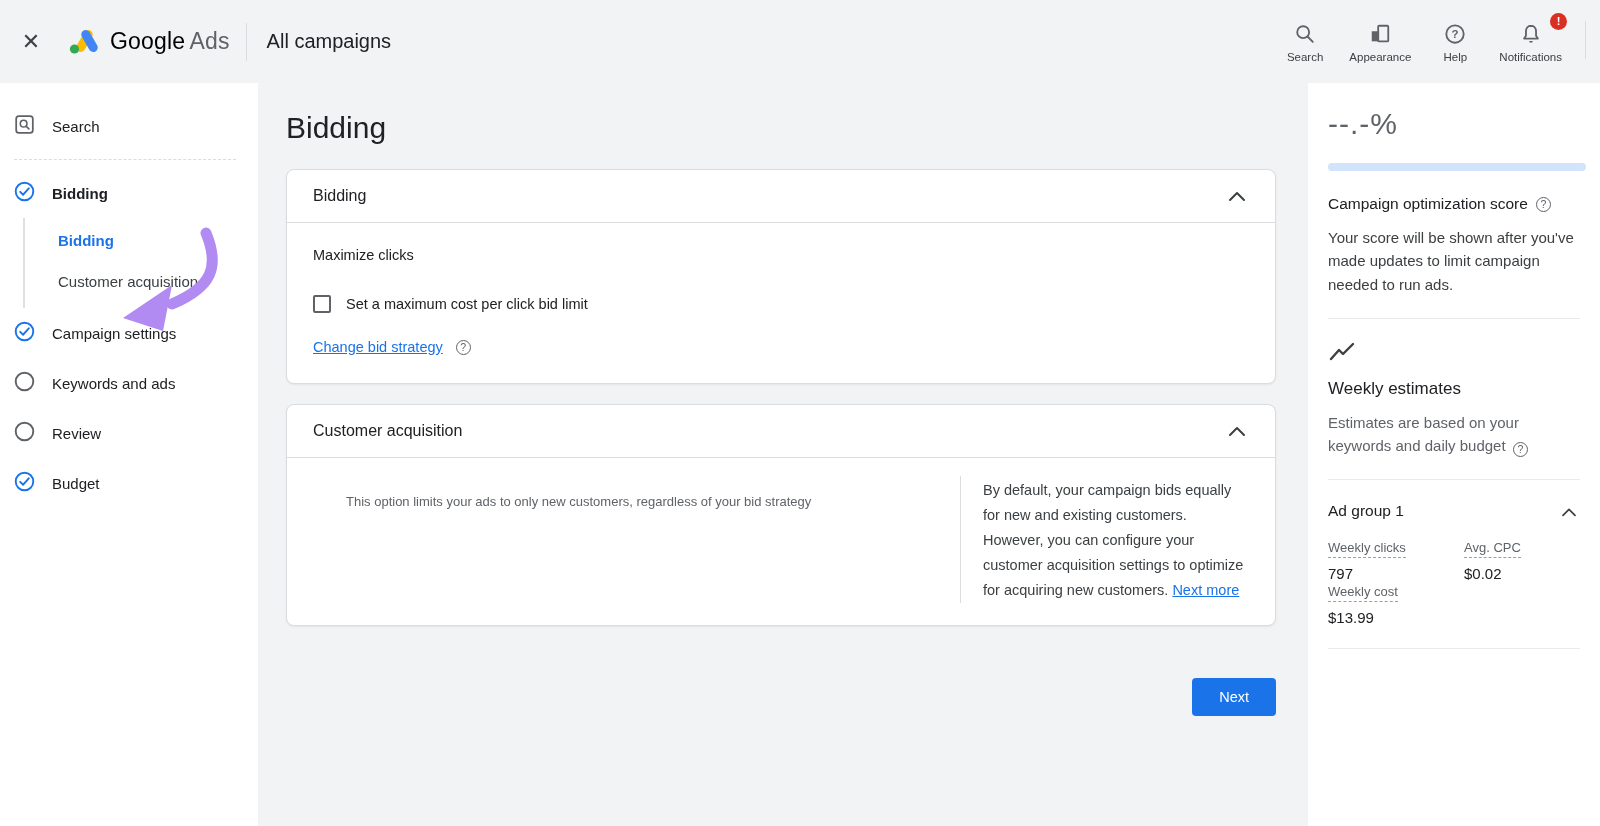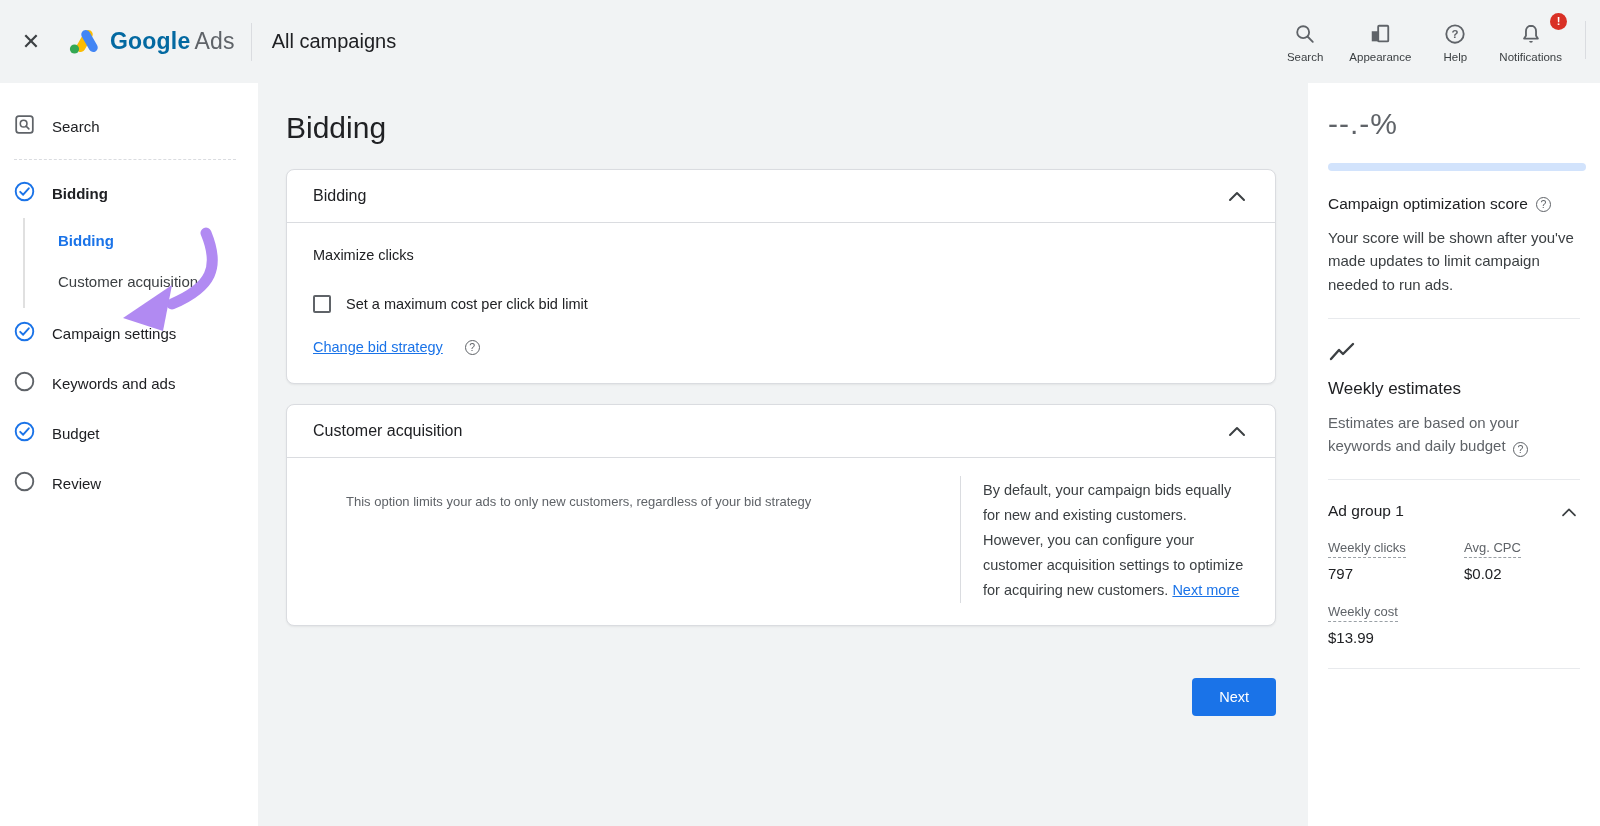--- a/index.html
+++ b/index.html
@@ -13,21 +13,21 @@
   .header {
     height: 83px; display: flex; align-items: center;
     padding: 0 14px 0 12px; background: #f1f3f4;
   }
   .close-btn {
     width: 38px; height: 38px; display:flex; align-items:center; justify-content:center;
     font-size: 22px; color:#3c4043; cursor: pointer; border-radius:50%;
   }
   .logo-wrap { display:flex; align-items:center; gap:10px; margin-left:18px; }
   .brand { font-size: 23px; color:#5f6368; letter-spacing:.2px; }
-  .brand .g { font-weight: 700; color:#0369a1; }
+  .brand .g { font-weight: 400; color:#000000; }
   .brand .a { font-weight: 400; color:#5f6368; margin-left:4px; }
   .vdiv { width:1px; height:38px; background:#dadce0; margin:0 20px 0 16px; }
   .campaign-title { font-size: 20px; color:#202124; }
   .header-spacer { flex:1; }
   .header-actions { display:flex; align-items:flex-start; }
   .h-action {
     display:flex; flex-direction:column; align-items:center; gap:6px;
     min-width:62px; padding:0 13px; cursor:pointer; position:relative;
   }
   .h-action .ic { height:24px; display:flex; align-items:flex-end; }
@@ -76,21 +76,21 @@
   .card-header .t { font-size:16px; font-weight:500; color:#202124; }
   .chev { cursor:pointer; display:flex; padding:2px; }
   .card1-body { padding: 24px 26px 28px; }
   .strategy-line { font-size:14.5px; color:#202124; margin-bottom: 32px; }
   .cb-row { display:flex; align-items:center; gap:15px;margin-top:23px; }
   .cb {
     width:18px; height:18px; border:2px solid #5f6368; border-radius:2px;
     background:#fff; cursor:pointer; flex:none;
   }
   .cb-label { font-size:14.5px; color:#202124; cursor:pointer; }
-  .link-row { margin-top: 26px; display:flex; align-items:center; gap:22px; }
+  .link-row { margin-top: 26px; display:flex; align-items:center; gap:13px; }
   .blue-link { color:#1a73e8; font-size:14.5px; text-decoration:underline; cursor:pointer; }
   .help-circ {
     width:15px; height:15px; border:1px solid #5f6368; border-radius:50%;
     color:#5f6368; font-size:10.5px; display:inline-flex; align-items:center; justify-content:center;
     flex:none; cursor:pointer;
   }
   .card2 { margin-top: 20px; }
   .card2-body { display:flex; }
   .card2-left { flex:1; padding: 22px 20px 46px 26px; }
   .cb-helper { font-size:13px; color:#5f6368; margin: 14px 0 0 33px; }
@@ -113,21 +113,21 @@
   .rp-title-row { display:flex; align-items:center; gap:8px; margin-bottom:13px; }
   .rp-title { font-size:15.5px; font-weight:500; color:#202124; }
   .rp-desc { font-size:15px; color:#3c4043; line-height:1.55; }
   .rp-div { border-top:1px solid #e8eaed; margin: 22px 0; }
   .trend { margin-bottom: 12px; }
   .weekly-title { font-size:17px; font-weight:500; color:#202124; margin-bottom:12px; }
   .weekly-desc { font-size:15px; color:#5f6368; line-height:1.55; }
   .weekly-desc .help-circ { vertical-align:-2px; margin-left:3px; }
   .adgroup-head { display:flex; align-items:flex-end; justify-content:space-between; margin-bottom:18px; }
   .adgroup-title { font-size:15.5px; font-weight:500; color:#202124; }
-  .stats-grid { display:grid; grid-template-columns: 136px 1fr; row-gap:20px; }
+  .stats-grid { display:grid; grid-template-columns: 136px 1fr; }
   .stat-label { font-size:13px; color:#5f6368; display:inline-block;
     border-bottom:1px dashed #9aa0a6; padding-bottom:2px; }
   .stat-value { font-size:15px; color:#202124; margin-top:7px; }
 </style>
 </head>
 <body>
 
 <div class="header">
   <div class="close-btn">✕</div>
 
@@ -238,34 +238,34 @@
         <svg width="21" height="21" viewBox="0 0 22 22">
             <circle cx="11" cy="11" r="9.2" fill="none" stroke="#5f6368" stroke-width="2"></circle>
           </svg>
       </span>
       <span>Keywords and ads</span>
     </div>
 
     <div class="nav-item">
       <span>
         <svg width="21" height="21" viewBox="0 0 22 22">
+            <circle cx="11" cy="11" r="9.2" fill="none" stroke="#5f6368" stroke-width="2"></circle>
+          </svg>
+      </span>
+      <span>Review</span>
+    </div>
+
+    <div class="nav-item">
+      <span>
+        <svg width="21" height="21" viewBox="0 0 22 22">
             <circle cx="11" cy="11" r="9.2" fill="none" stroke="#1a73e8" stroke-width="2"></circle>
             <path d="M6.5 11.4 L9.6 14.4 L15.5 7.6" fill="none" stroke="#1a73e8" stroke-width="2" stroke-linecap="round" stroke-linejoin="round"></path>
           </svg>
       </span>
       <span>Budget</span>
-    </div>
-
-    <div class="nav-item">
-      <span>
-        <svg width="21" height="21" viewBox="0 0 22 22">
-            <circle cx="11" cy="11" r="9.2" fill="none" stroke="#5f6368" stroke-width="2"></circle>
-          </svg>
-      </span>
-      <span>Review</span>
     </div>
 
     <svg class="purple-arrow" width="135" height="115" viewBox="0 0 135 115">
       <path d="M106 12 C 120 46, 112 66, 72 83" fill="none" stroke="#b18af2" stroke-width="11" stroke-linecap="round"></path>
       <polygon points="23,97 72,64 63,110" fill="#b18af2"></polygon>
     </svg>
   </nav>
 
   <main class="main">
     <h1 class="page-title">Bidding</h1>

